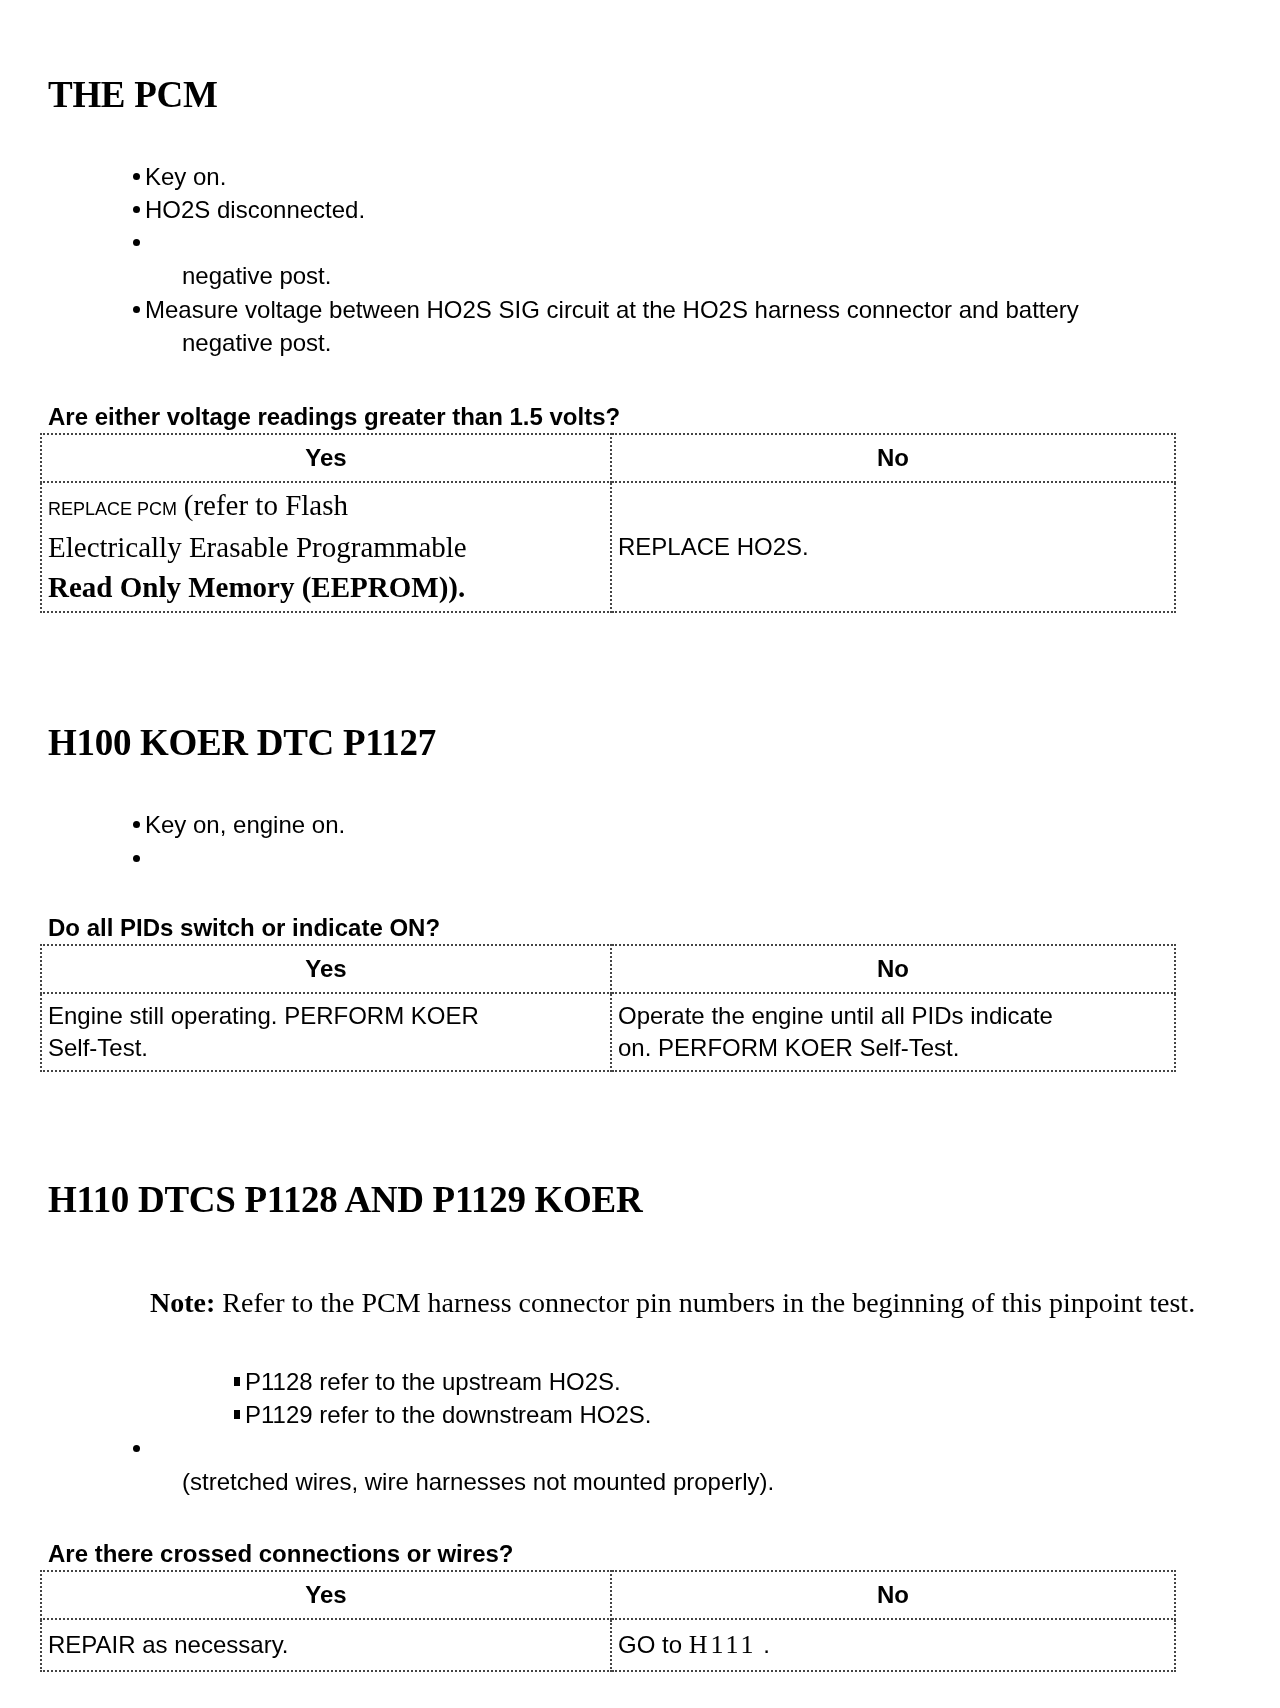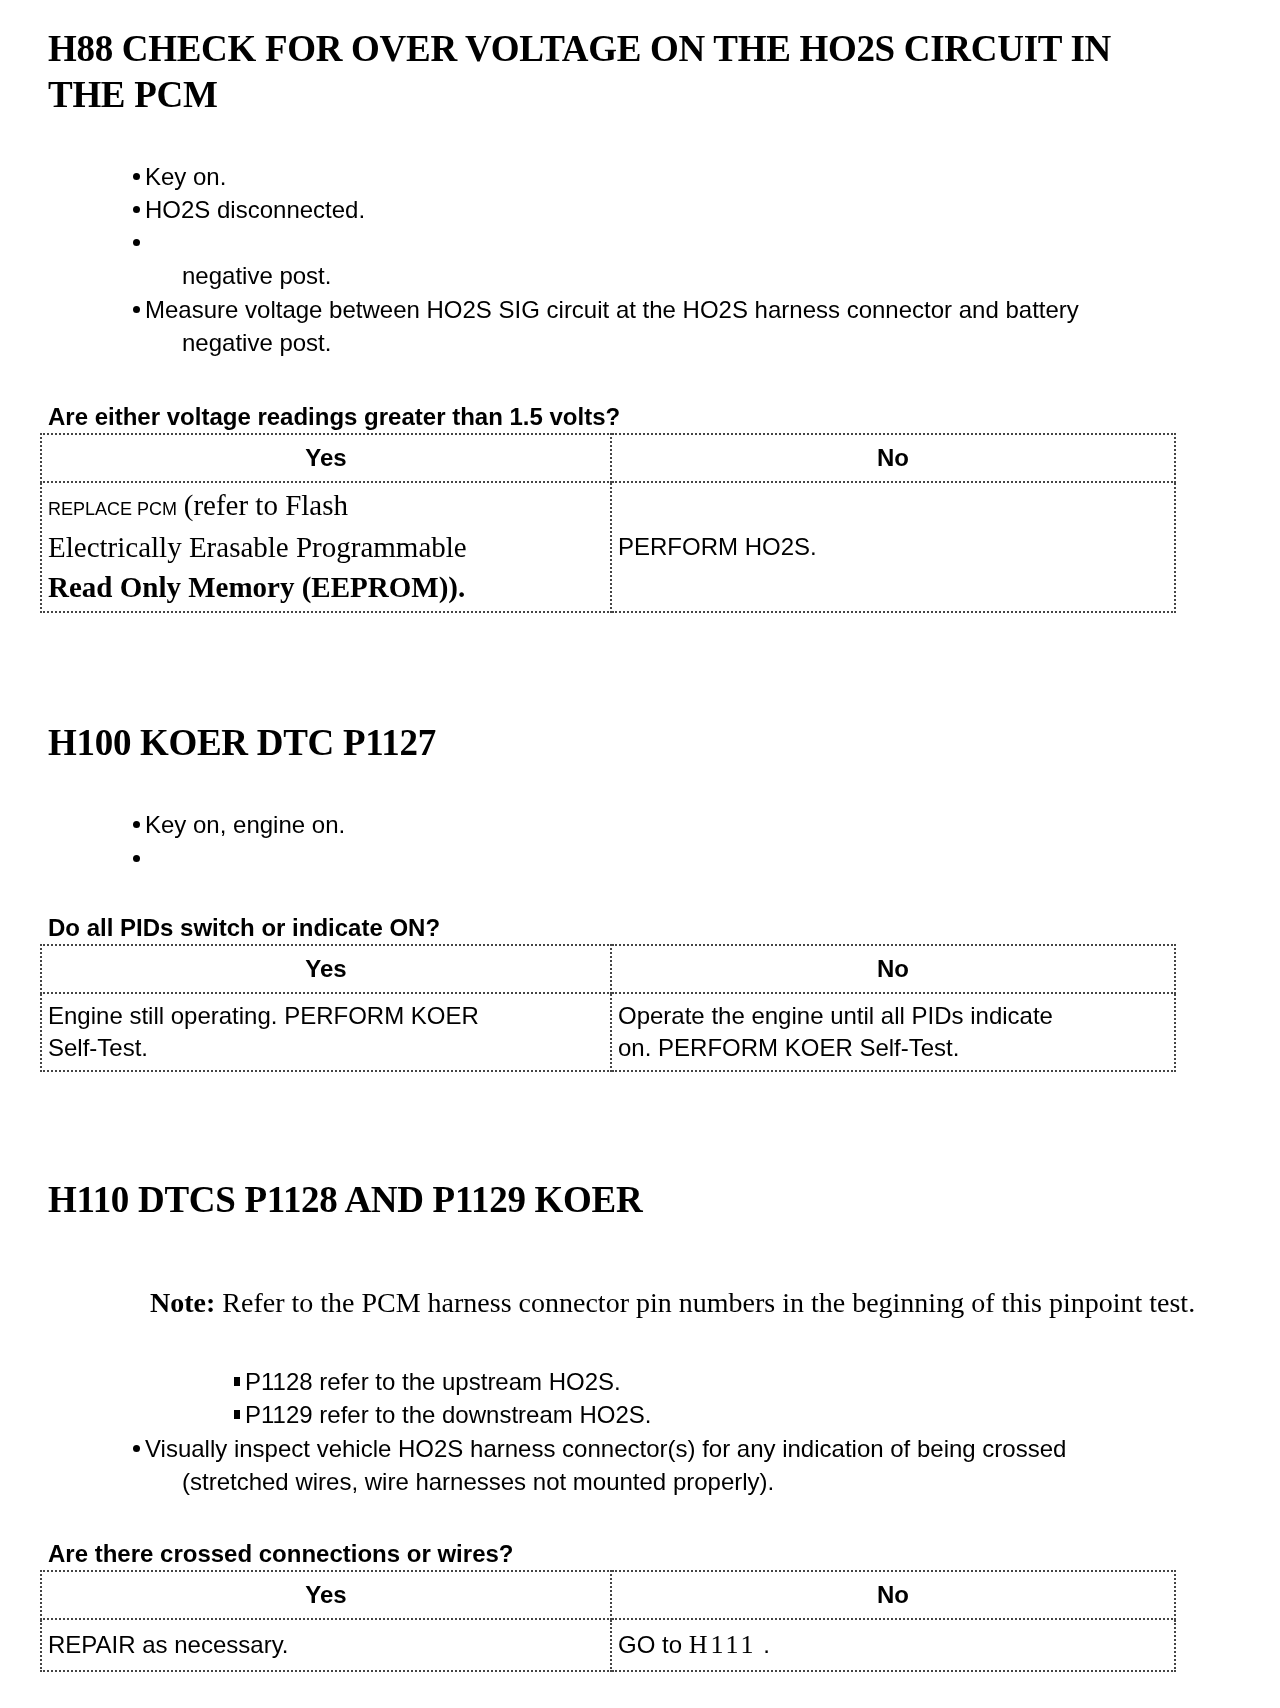--- a/index.html
+++ b/index.html
@@ -71,21 +71,21 @@
       display: inline-block; width: 7px; height: 7px; background: #000; border-radius: 50%;
       vertical-align: middle; margin-right: 5px; position: relative; top: -2px;
     }
     .bl { position: absolute; font-size: 24px; line-height: 33px; white-space: nowrap; }
   </style>
 </head>
 <body>
 
 <div class="section">
   <h1 class="h-title" style="top:26px;">
-    <span>H88 CHECK FOR OVER VOLTAGE ON THE HO2S CIRCUIT IN</span><br>
+    <br>
     <span>THE PCM</span>
   </h1>
 
   <div class="bl" style="left:133px; top:160px;">
     <span class="dot-bullet"></span><span>Key on.</span>
   </div>
   <div class="bl" style="left:133px; top:193px;">
     <span class="dot-bullet"></span><span>HO2S disconnected.</span>
   </div>
   <div class="bl" style="left:133px; top:226px;">
@@ -109,21 +109,21 @@
       <th>Yes</th>
       <th>No</th>
     </tr>
     <tr style="height:130px;">
       <td style="line-height:38px;">
         <span style="font-size:18px;">REPLACE PCM</span>
         <span class="" style="font-family:'Liberation Serif', serif; font-size:29px;">(refer to Flash</span><br>
         <span style="font-family:'Liberation Serif', serif; font-size:29px;">Electrically Erasable Programmable</span><br>
         <span style="font-family:'Liberation Serif', serif; font-size:29px;font-weight:bold;">Read Only Memory (EEPROM)).</span>
       </td>
-      <td>PERFORM HO2S.</td>
+      <td>REPLACE HO2S.</td>
     </tr>
   </tbody>
     </table>
 </div>
 
 <div class="section">
   <h1 class="h-title" style="top:720px;">H100 KOER DTC P1127</h1>
 
   <div class="bl" style="left:133px; top:808px;">
     <span class="dot-bullet"></span><span>Key on, engine on.</span>
@@ -165,21 +165,21 @@
     <b>Note:</b><span> Refer to the PCM harness connector pin numbers in the beginning of this pinpoint test.</span>
   </div>
 
   <div class="bl" style="left:234px; top:1365px;">
     <span class="sq-bullet"></span><span>P1128 refer to the upstream HO2S.</span>
   </div>
   <div class="bl" style="left:234px; top:1398px;">
     <span class="sq-bullet"></span><span>P1129 refer to the downstream HO2S.</span>
   </div>
   <div class="bl" style="left:133px; top:1432px;">
-    <span class="dot-bullet"></span><span>Visually inspect vehicle HO2S harness connector(s) for any indication of being crossed</span>
+    <span class="dot-bullet"></span>
   </div>
   <div class="bl" style="left:182px; top:1465px;">(stretched wires, wire harnesses not mounted properly).</div>
 
   <div class="question" style="top:1540px;">Are there crossed connections or wires?</div>
 
   <table class="yn" style="top:1570px;">
     <colgroup>
         <col style="width:570px">
         <col style="width:564px">
       </colgroup>

